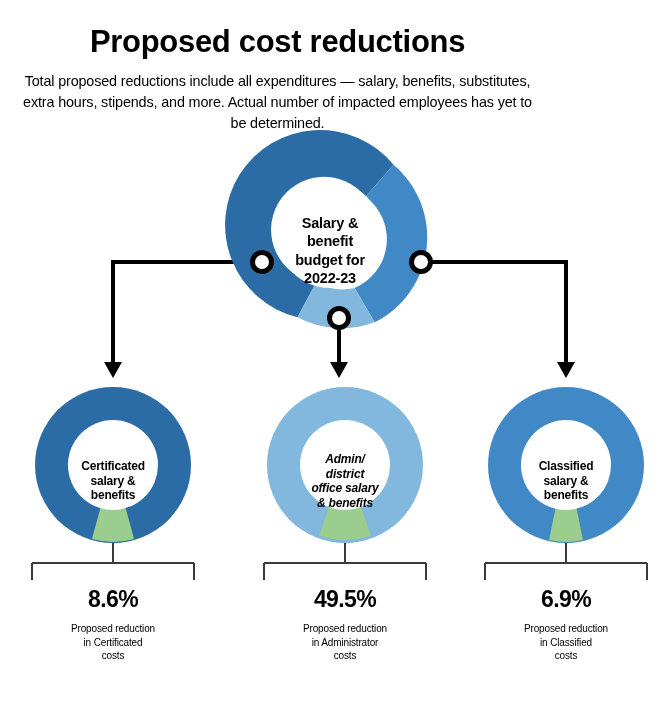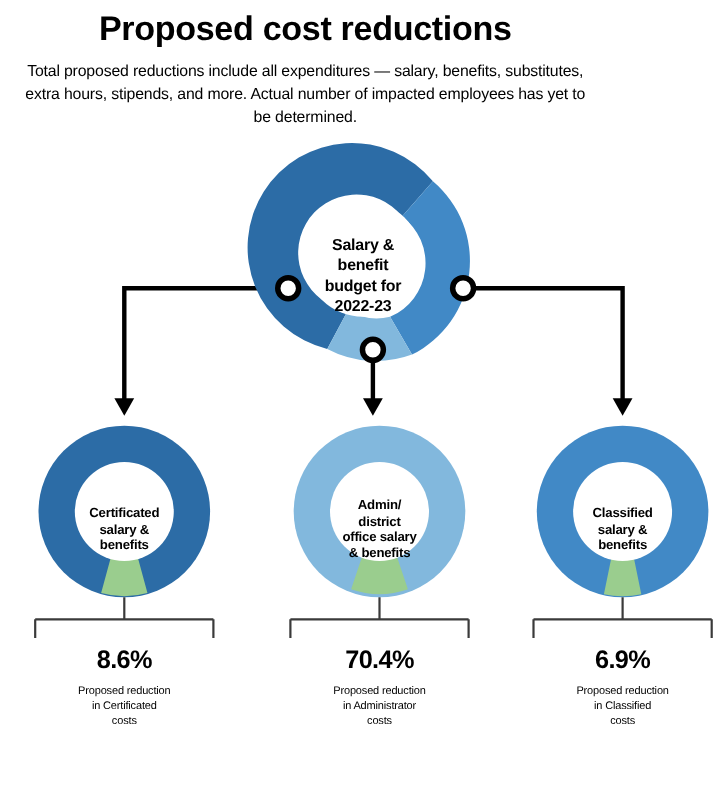--- a/index.html
+++ b/index.html
@@ -12,21 +12,21 @@
     height: 722px;
     position: relative;
     overflow: hidden;
     font-family: "Liberation Sans", sans-serif;
     color: #000000;
   }
 
   
   #header {
     position: absolute;
-    top: 0;
+    top: 16px;
     left: 0;
     width: 555px;
     text-align: center;
   }
   #page-title {
     margin: 0;
     padding-top: 9px;
     font-size: 31px;
     font-weight: 700;
     letter-spacing: -0.3px;
@@ -208,38 +208,38 @@
 
 <div class="donut-label" id="main-donut-label" style="white-space: pre-line;">Salary &amp;
 benefit
 budget for
 2022-23</div>
 
 <div class="donut-label sub-donut-label" id="sub-donut-label-0" style="white-space: pre-line;">Certificated
 salary &amp;
 benefits</div>
 
-<div class="donut-label sub-donut-label" id="sub-donut-label-1" style="white-space: pre-line;">Admin/
+<div class="donut-label sub-donut-label" id="sub-donut-label-1" style="white-space: pre-line; font-style: italic;">Admin/
 district
 office salary
 &amp; benefits</div>
 
 <div class="donut-label sub-donut-label" id="sub-donut-label-2" style="white-space: pre-line;">Classified
 salary &amp;
 benefits</div>
 
 <div class="stat-block" id="stat-block-0">
   <div class="stat-pct">8.6%</div>
   <div class="stat-caption">Proposed reduction
 in Certificated
 costs</div>
 </div>
 
 <div class="stat-block" id="stat-block-1">
-  <div class="stat-pct">70.4%</div>
+  <div class="stat-pct">49.5%</div>
   <div class="stat-caption">Proposed reduction
 in Administrator
 costs</div>
 </div>
 
 <div class="stat-block" id="stat-block-2">
   <div class="stat-pct">6.9%</div>
   <div class="stat-caption">Proposed reduction
 in Classified
 costs</div>

